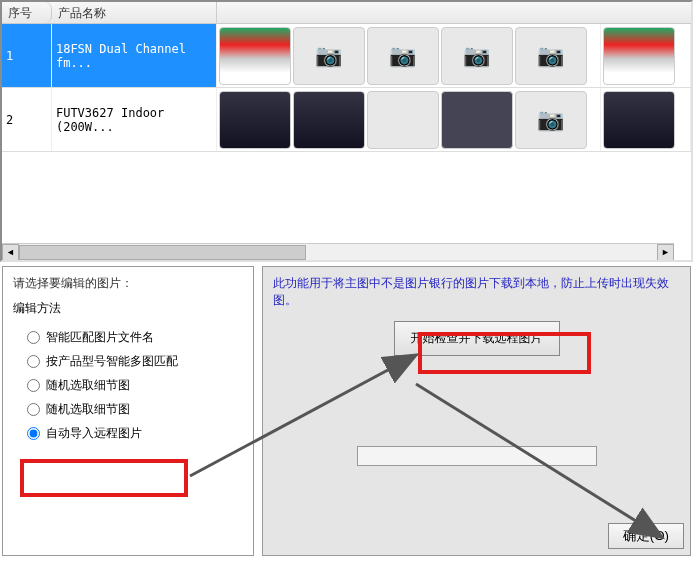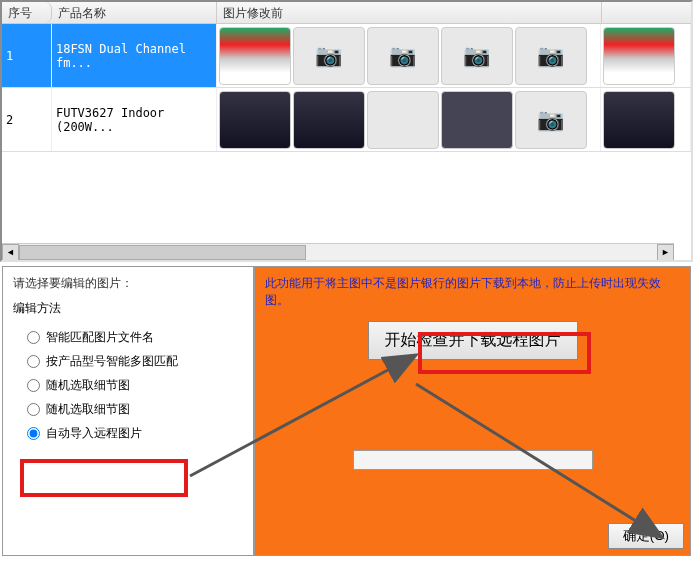--- a/index.html
+++ b/index.html
@@ -24,54 +24,53 @@
 .thumb { width: 72px; height: 58px; background: #e8e8e8; border: 1px solid #ccc; display: flex; align-items: center; justify-content: center; color: #bbb; font-size: 22px; border-radius: 4px; }
 .thumb.prod1 { background: linear-gradient(#2a6, #e22 30%, #ccc 55%, #fff 80%); }
 .thumb.prod2 { background: linear-gradient(#334, #112); }
 .thumb.prod2b { background: #445; }
 
 .scrollbar-h { position: absolute; bottom: 0; left: 0; right: 17px; height: 17px; background: #f0f0f0; border-top: 1px solid #ccc; display: flex; align-items: center; }
 .sb-btn { width: 17px; height: 17px; background: #e0e0e0; border: 1px solid #aaa; display: flex; align-items: center; justify-content: center; font-size: 9px; }
 .sb-track { flex: 1; position: relative; height: 15px; }
 .sb-thumb { position: absolute; left: 0; width: 45%; height: 100%; background: #cdcdcd; border: 1px solid #aaa; }
 
-.bottom { display: flex; height: 298px; padding: 4px 2px; gap: 0; }
+.bottom { display: flex; height: 298px; padding: 4px 2px; gap: 8px; }
 .panel-left { width: 252px; border: 1px solid #999; padding: 8px 10px; background: #fff; }
-.panel-right { flex: 1; border: 1px solid #999; padding: 8px 10px; background: #f97316; position: relative; }
+.panel-right { flex: 1; border: 1px solid #999; padding: 8px 10px; background: #e5e5e5; position: relative; }
 
 .prompt { color: #333; margin-bottom: 8px; }
 .img-buttons { display: flex; gap: 4px; margin-bottom: 12px; }
 .img-btn { width: 32px; height: 26px; border: 2px solid #F28C1E; background: #fff; display: flex; align-items: center; justify-content: center; font-size: 11px; cursor: pointer; }
 .img-btn.active { box-shadow: 0 0 0 2px #F28C1E; }
 
 .group-label { margin-bottom: 12px; }
 .radio-list { padding-left: 14px; }
 .radio-item { display: flex; align-items: center; margin: 7px 0; gap: 6px; position: relative; }
 .radio-item input { cursor: pointer; }
 .radio-item label { cursor: pointer; font-family: Liberation Serif, serif; }
 
 .highlight-box1 { position: absolute; border: 4px solid #E41B1B; pointer-events: none; left: 20px; top: 459px; width: 168px; height: 38px; }
 .highlight-box2 { position: absolute; border: 4px solid #E41B1B; pointer-events: none; left: 418px; top: 332px; width: 173px; height: 42px; }
 
 .desc { color: #2424C0; font-size: 12px; margin-bottom: 12px; }
-.action-btn { display: block; margin: 10px auto 0; padding: 8px 16px; background: linear-gradient(#f5f5f5, #e0e0e0); border: 1px solid #888; cursor: pointer; font-size: 16px; }
+.action-btn { display: block; margin: 10px auto 0; padding: 8px 16px; background: linear-gradient(#f5f5f5, #e0e0e0); border: 1px solid #888; cursor: pointer; font-size: 12px; }
 .progress { width: 240px; height: 20px; border: 1px solid #999; margin: 90px auto 0; background: #f4f4f4; }
 
 .ok-btn { position: absolute; right: 6px; bottom: 6px; padding: 3px 14px; background: linear-gradient(#f8f8f8, #e4e4e4); border: 1px solid #888; cursor: pointer; }
 
 svg.arrow { position: absolute; pointer-events: none; }
 </style>
 </head>
 <body>
 
 <div class="table-area">
   <div class="table-header">
     <div class="th c1">序号</div>
     <div class="th c2">产品名称</div>
-    <div class="th c3">图片修改前</div>
   </div>
 
   <div class="row sel">
     <div class="cell c1">1</div>
     <div class="cell c2">18FSN Dual Channel fm...</div>
     <div class="cell c3">
       <div class="thumb prod1"></div>
       <div class="thumb">📷</div>
       <div class="thumb">📷</div>
       <div class="thumb">📷</div>

